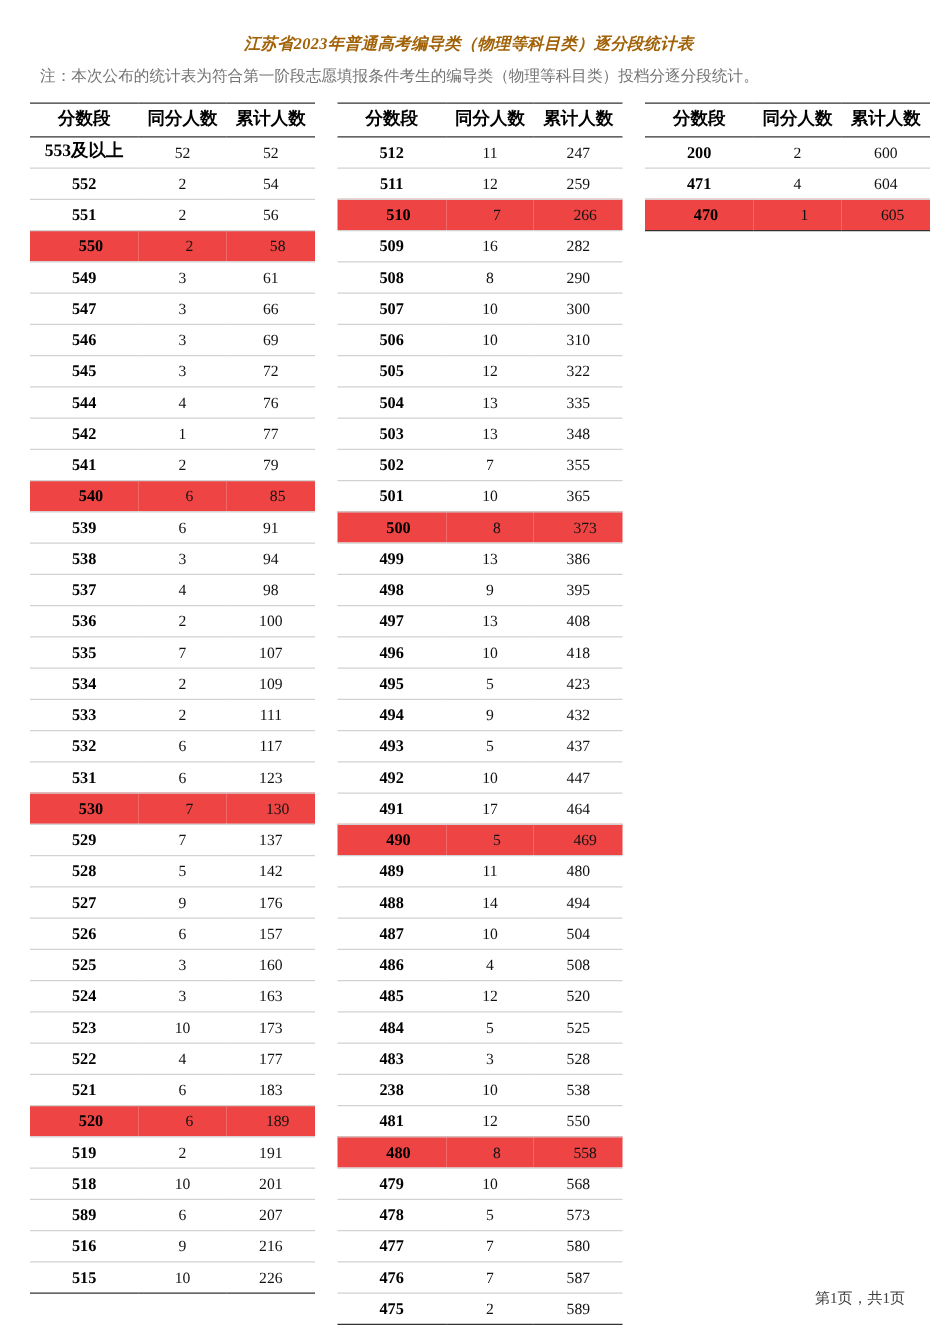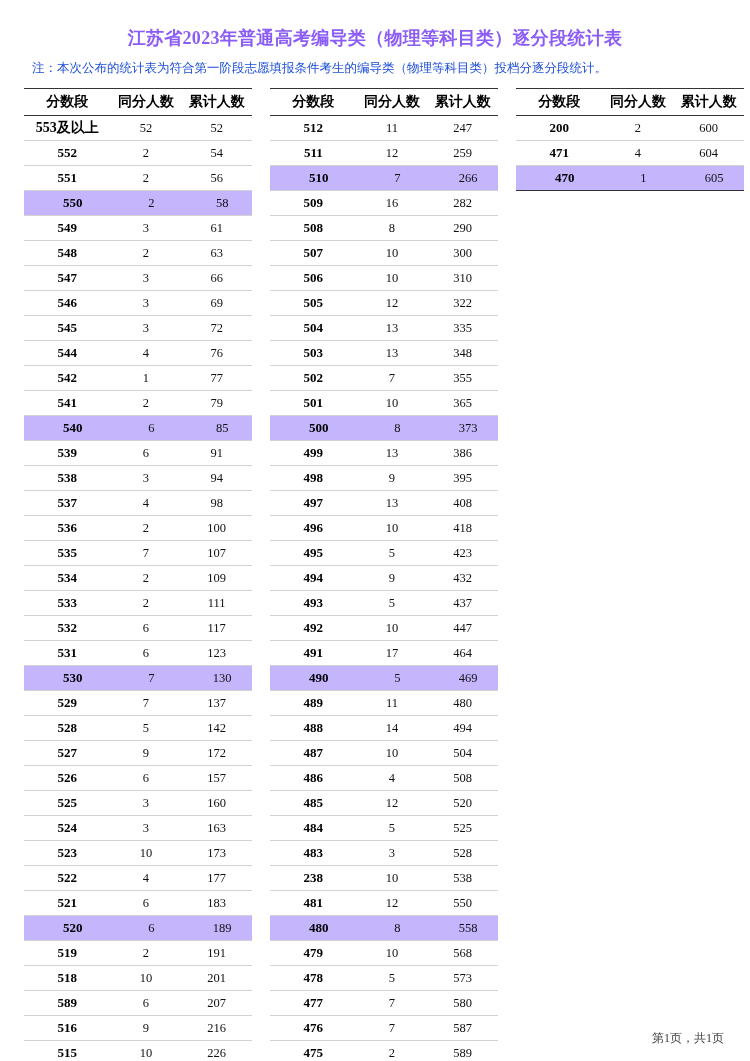--- a/index.html
+++ b/index.html
@@ -17,33 +17,34 @@
   }
   .page {
     width: 750px;
     height: 1061px;
     box-sizing: border-box;
     padding: 18px 24px 10px 24px;
     position: relative;
   }
   .title {
     text-align: center;
-    font-size: 18px;
+    font-size: 13px;
     font-weight: bold;
-    color: #8b5cf6;
+    color: #a16207;
     letter-spacing: 0.3px;
     margin: 8px 0 10px 0;
     font-family: "Liberation Serif", "DejaVu Serif", serif;
+    font-style: italic;
   }
   .note {
     font-size: 12.5px;
-    color: #1d4ed8;
+    color: #737373;
     margin: 0 0 10px 8px;
     line-height: 1.4;
-    font-family: Liberation Serif, serif;
+    font-family: Liberation Mono, monospace;
   }
   .columns {
     display: flex;
     justify-content: space-between;
     align-items: flex-start;
     gap: 18px;
   }
   .col {
     width: 228px;
     flex: 0 0 228px;
@@ -75,21 +76,21 @@
   }
   table.seg tbody td.score {
     font-weight: bold;
     font-size: 13px;
   }
   table.seg tbody td.cnt, table.seg tbody td.cum {
     font-size: 12.5px;
     color: #111;
   }
   table.seg tbody tr.shaded td {
-    background: #c4b5fd;
+    background: #ef4444;
     padding-left: 11px;
   }
   col.c-score { width: 38%; }
   col.c-cnt { width: 31%; }
   col.c-cum { width: 31%; }
   .topcell {
     font-size: 14px !important;
     font-weight: bold;
   }
   .footer {
@@ -146,25 +147,20 @@
               <td class="score">550</td>
               <td class="cnt">2</td>
               <td class="cum">58</td>
             </tr>
             <tr>
               <td class="score">549</td>
               <td class="cnt">3</td>
               <td class="cum">61</td>
             </tr>
             <tr>
-              <td class="score">548</td>
-              <td class="cnt">2</td>
-              <td class="cum">63</td>
-            </tr>
-            <tr>
               <td class="score">547</td>
               <td class="cnt">3</td>
               <td class="cum">66</td>
             </tr>
             <tr>
               <td class="score">546</td>
               <td class="cnt">3</td>
               <td class="cum">69</td>
             </tr>
             <tr>
@@ -248,21 +244,21 @@
               <td class="cum">137</td>
             </tr>
             <tr>
               <td class="score">528</td>
               <td class="cnt">5</td>
               <td class="cum">142</td>
             </tr>
             <tr>
               <td class="score">527</td>
               <td class="cnt">9</td>
-              <td class="cum">172</td>
+              <td class="cum">176</td>
             </tr>
             <tr>
               <td class="score">526</td>
               <td class="cnt">6</td>
               <td class="cum">157</td>
             </tr>
             <tr>
               <td class="score">525</td>
               <td class="cnt">3</td>
               <td class="cum">160</td>

